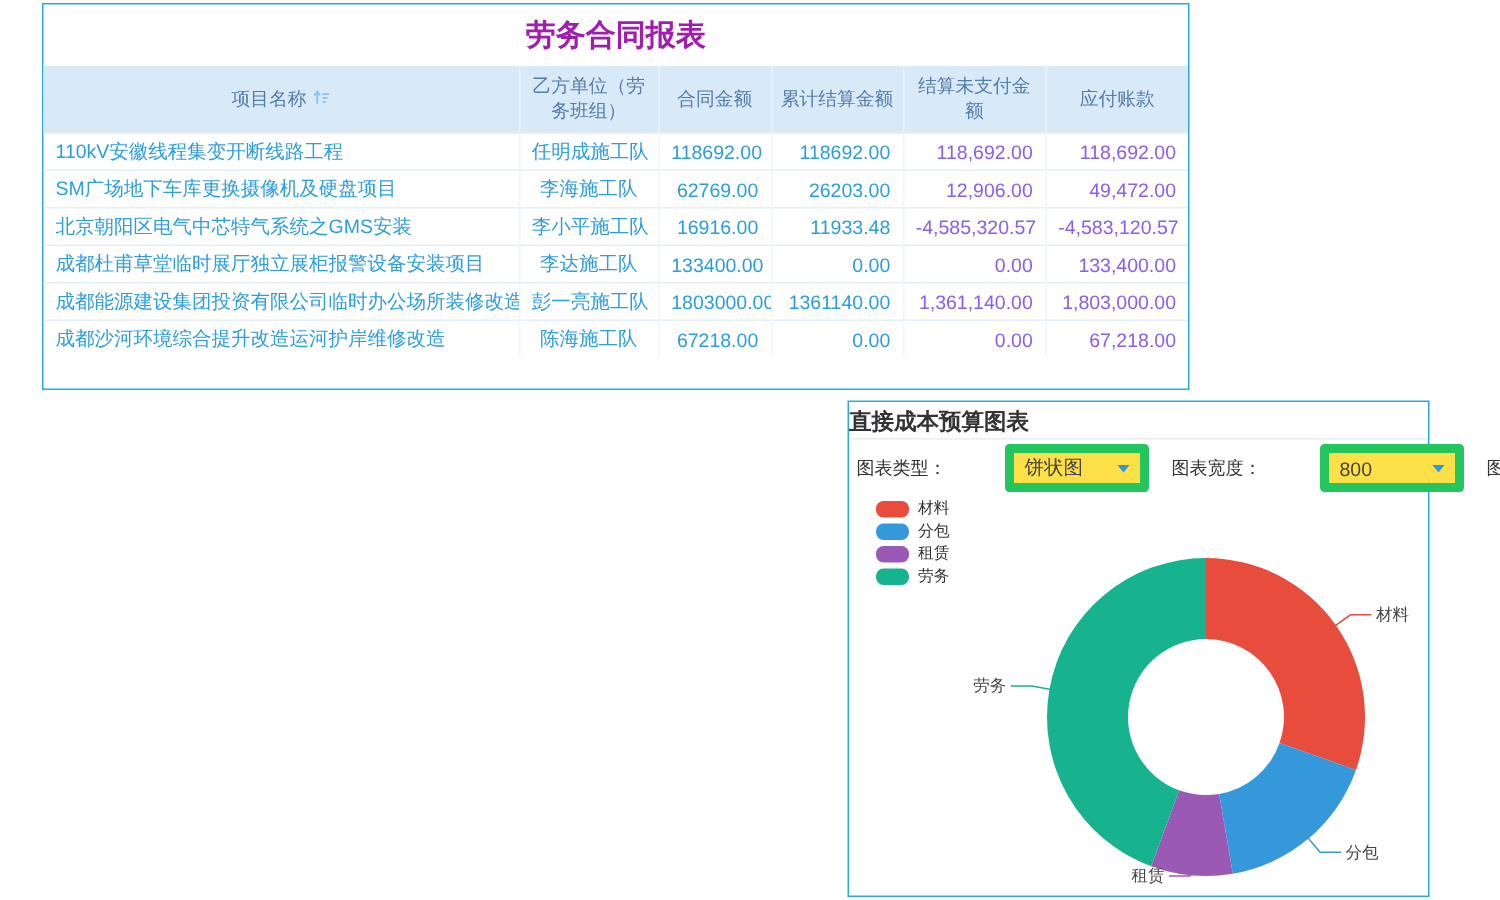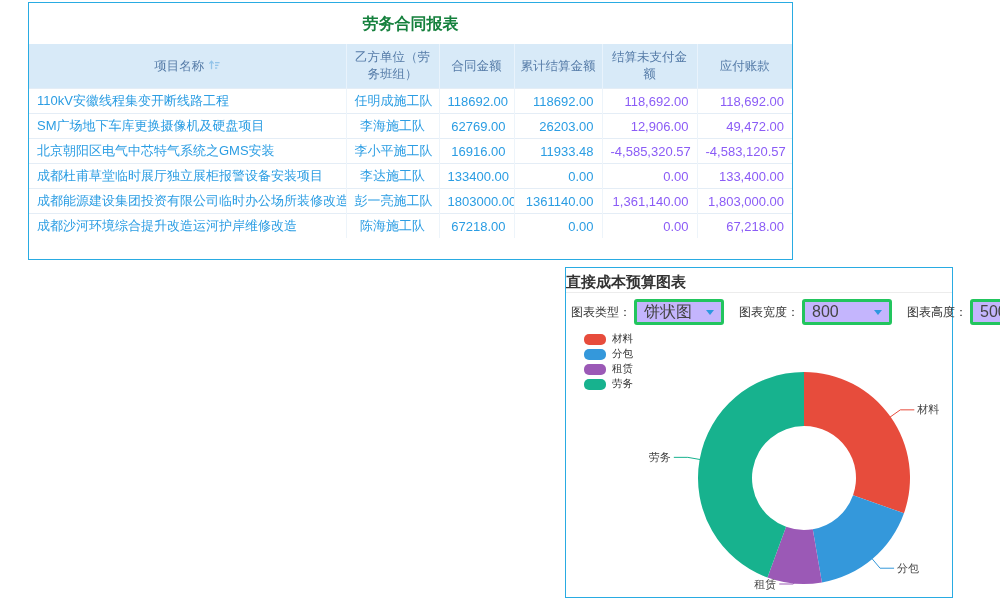--- a/index.html
+++ b/index.html
@@ -6,43 +6,43 @@
   body{
     width:1000px;height:600px;position:relative;overflow:hidden;
     background:#ffffff;
     font-family:"Liberation Sans","DejaVu Sans",sans-serif;
   }
   .panel{position:absolute;background:#fff;border:1px solid #29abe2;box-sizing:border-box;}
 
   
   .table-panel{left:28px;top:2px;width:765px;height:258px;}
   .report-title{margin:0;height:41px;line-height:42px;text-align:center;
-    font-size:16px;font-weight:bold;color:#15803d;}
+    font-size:20px;font-weight:bold;color:#a21caf;}
   table{width:100%;border-collapse:collapse;table-layout:fixed;}
   th{background:#d8eaf8;color:#567ca8;font-size:12.5px;font-weight:normal;
     height:40px;padding:2px 4px;border-right:1px solid #e9f3fc;text-align:center;}
   th:last-child{border-right:none;}
   td{height:24px;font-size:13px;border-top:1px solid #e4edf6;
     border-right:1px solid #edf4fa;padding:0 8px;white-space:nowrap;overflow:hidden;}
   td:last-child{border-right:none;}
   td.c0{text-align:left;color:#2b9de3;cursor:pointer;}
   td.c1{text-align:center;color:#2b9de3;cursor:pointer;}
   td.c2,td.c3{text-align:right;color:#2b9de3;}
   td.c4,td.c5{text-align:right;color:#8b5cf6;}
 
   
   .chart-panel{left:565px;top:267px;width:388px;height:331px;}
   .chart-title{margin:0;height:24px;line-height:27px;text-align:left;
     font-size:15px;font-weight:bold;color:#333;border-bottom:1px solid #ececec;}
   .controls{display:flex;align-items:center;padding:6px 0 0 5px;height:26px;}
-  .control{display:flex;align-items:center;margin-right:15px;}
+  .control{display:flex;align-items:center;margin-right:15px;gap:36px;}
   .control-label{font-size:12px;color:#333;margin-right:3px;white-space:nowrap;}
   .select{width:70px;height:20px;display:flex;align-items:center;justify-content:space-between;
-    padding:0 7px;border:3px solid #22c55e;border-radius:3px;background:#c4b5fd;
-    font-size:16px;color:#444;cursor:pointer;}
+    padding:0 7px;border:6px solid #22c55e;border-radius:3px;background:#fde047;
+    font-size:13px;color:#444;cursor:pointer;}
   .caret{width:0;height:0;border-left:4px solid transparent;border-right:4px solid transparent;
     border-top:5px solid #2e97e0;}
   .legend{position:absolute;left:18px;top:64px;}
   .legend-item{display:flex;align-items:center;height:14px;margin-bottom:1px;cursor:pointer;}
   .legend-swatch{width:22px;height:11px;border-radius:5px;margin-right:6px;}
   .legend-label{font-size:10.5px;color:#333;}
   #donut-svg{position:absolute;left:0;top:0;}
 </style>
 </head>
 <body>

